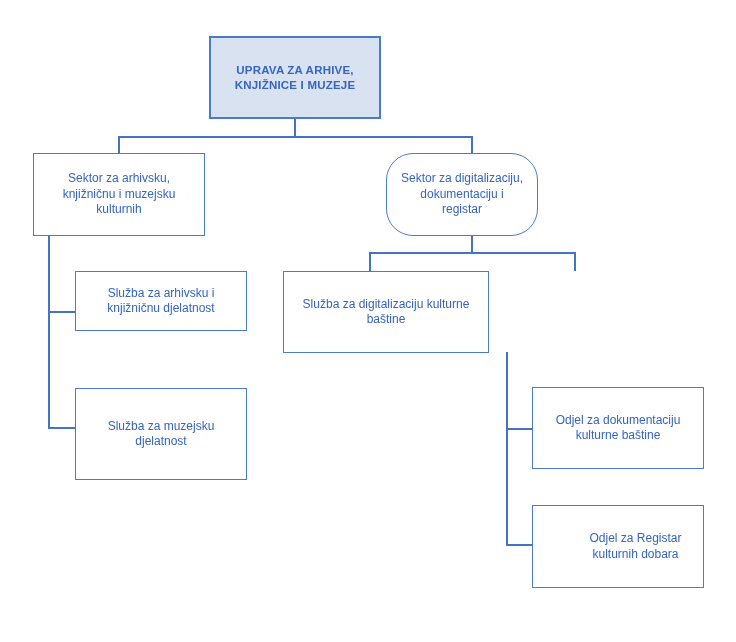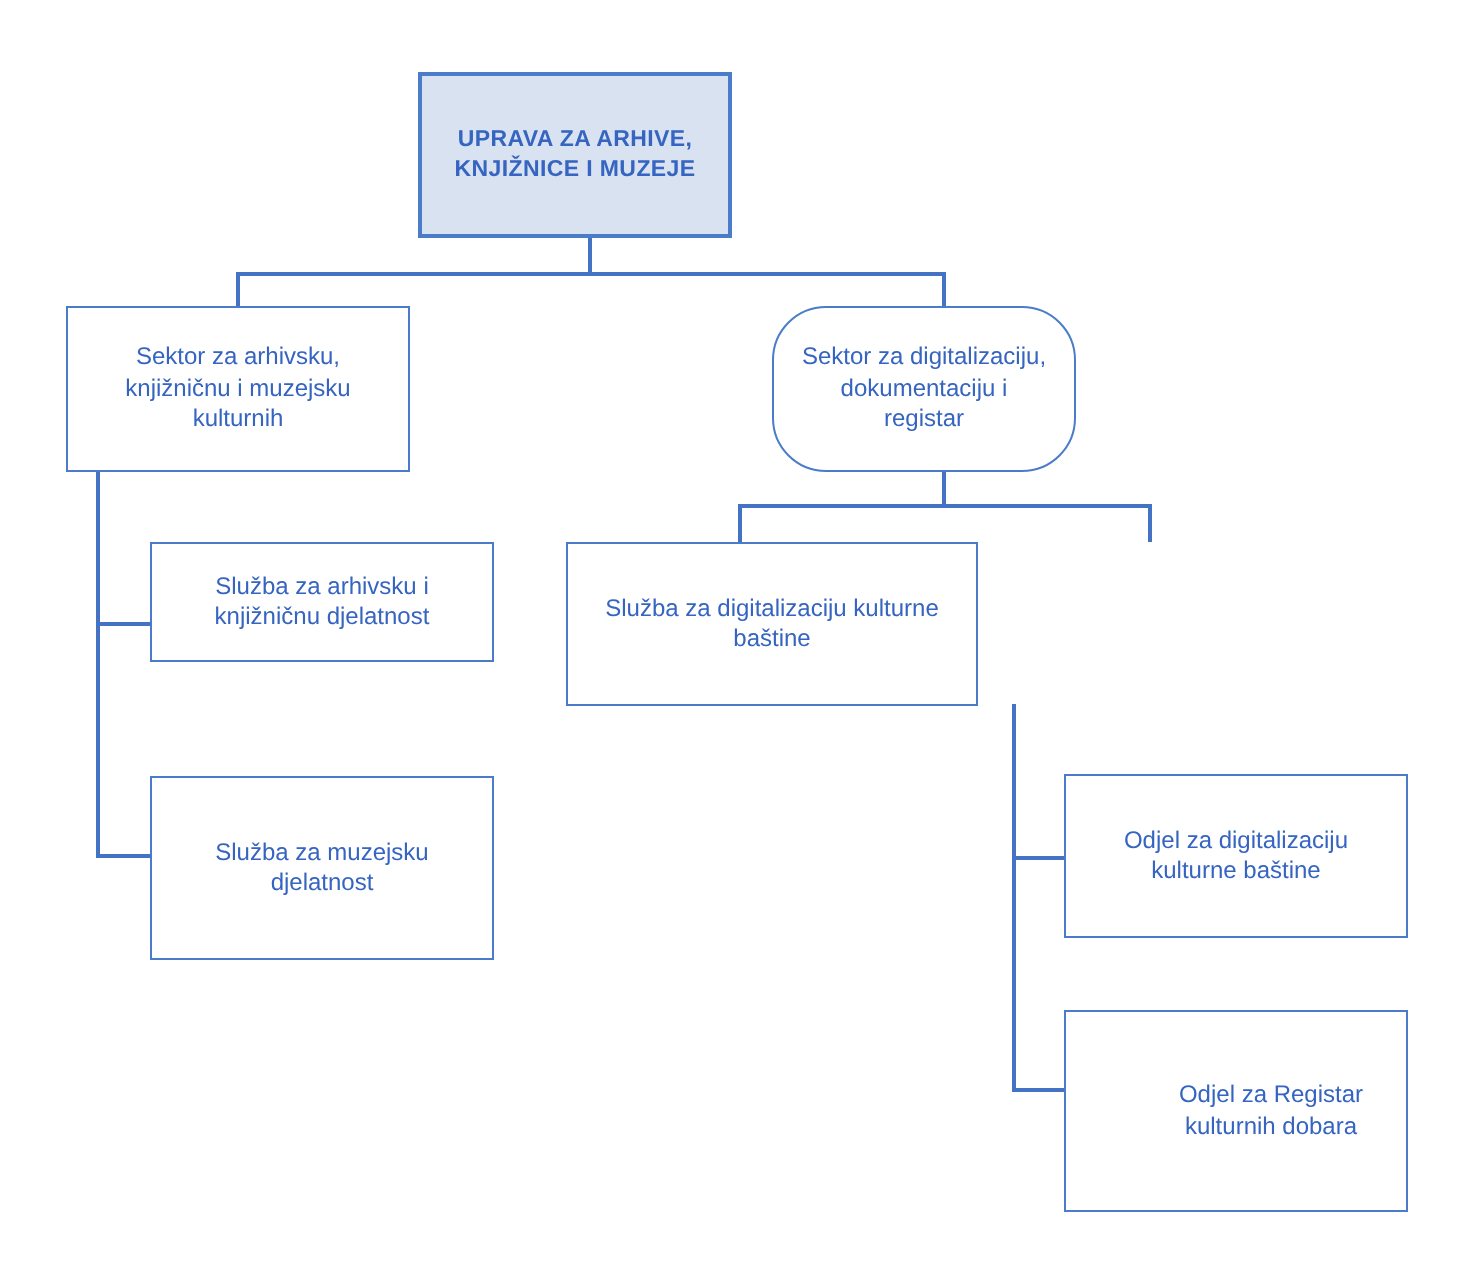--- a/index.html
+++ b/index.html
@@ -58,21 +58,21 @@
 
   <div class="conn" style="left:471px;top:236px;width:2px;height:18px;"></div>
   <div class="conn" style="left:369px;top:252px;width:207px;height:2px;"></div>
   <div class="conn" style="left:369px;top:252px;width:2px;height:19px;"></div>
   <div class="conn" style="left:574px;top:252px;width:2px;height:19px;"></div>
 
   <div class="conn" style="left:506px;top:352px;width:2px;height:194px;"></div>
   <div class="conn" style="left:506px;top:428px;width:26px;height:2px;"></div>
   <div class="conn" style="left:506px;top:544px;width:26px;height:2px;"></div>
 
-  <div class="node root" style="left:209px;top:36px;width:157px;height:83px;">
+  <div class="node root" style="left:209px;top:36px;width:172px;height:83px;">
     <span>UPRAVA ZA ARHIVE, KNJIŽNICE I MUZEJE</span>
   </div>
 
   <div class="node" style="left:33px;top:153px;width:172px;height:83px;">
     <span>Sektor za arhivsku, knjižničnu i muzejsku kulturnih</span>
   </div>
 
   <div class="node" style="left:386px;top:153px;width:152px;height:83px;border-radius:27px;">
     <span>Sektor za digitalizaciju, dokumentaciju i registar</span>
   </div>
@@ -84,20 +84,20 @@
   <div class="node" style="left:75px;top:388px;width:172px;height:92px;">
     <span>Služba za muzejsku djelatnost</span>
   </div>
 
   <div class="node" style="left:283px;top:271px;width:206px;height:82px;">
     <span>Služba za digitalizaciju kulturne baštine</span>
   </div>
 
 
   <div class="node" style="left:532px;top:387px;width:172px;height:82px;">
-    <span>Odjel za digitalizaciju kulturne baštine</span>
+    <span>Odjel za dokumentaciju kulturne baštine</span>
   </div>
 
-  <div class="node" style="left:532px;top:505px;width:172px;height:101px;padding-left:48px;">
+  <div class="node" style="left:532px;top:505px;width:172px;height:83px;padding-left:48px;">
     <span>Odjel za Registar kulturnih dobara</span>
   </div>
 
 </div>
 
 </body></html>

